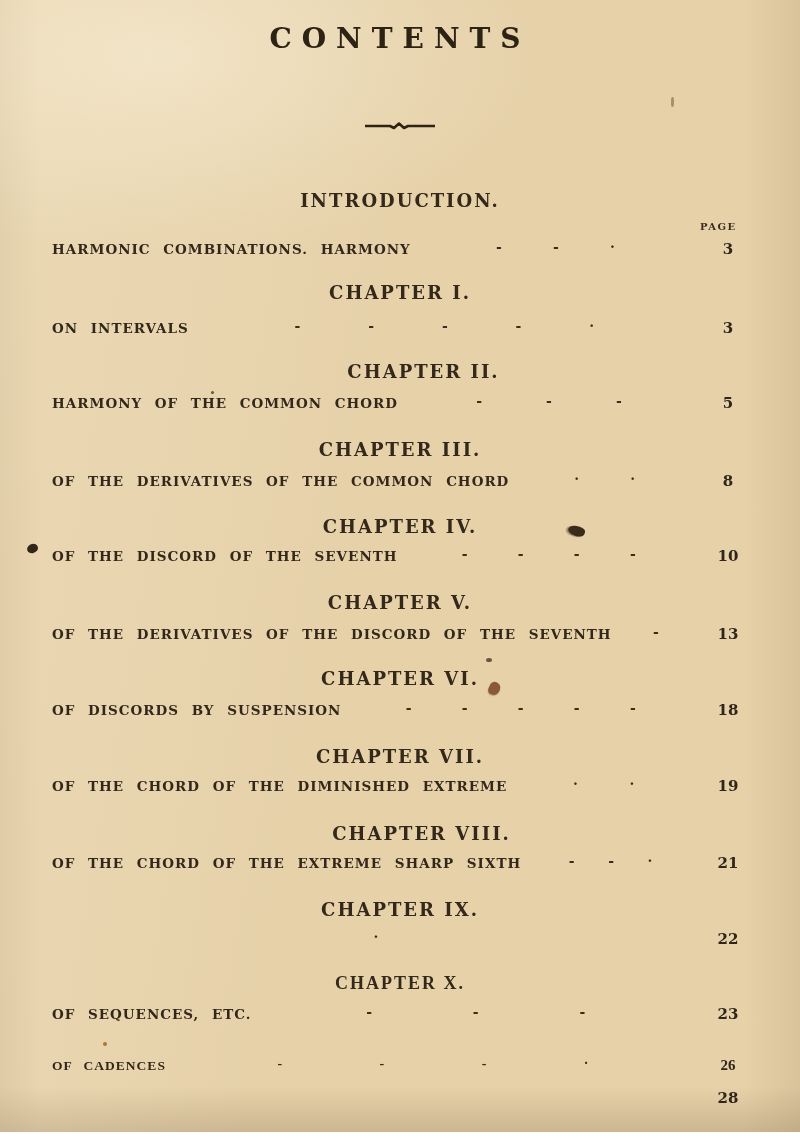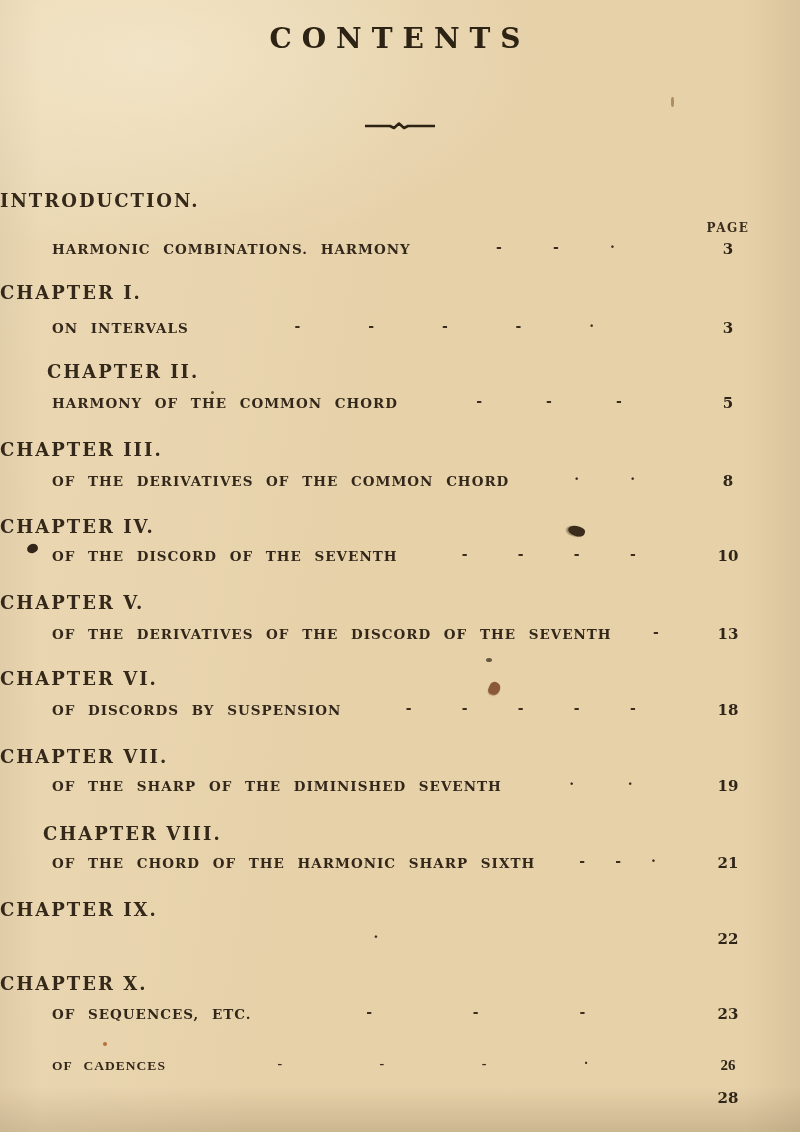--- a/index.html
+++ b/index.html
@@ -22,30 +22,30 @@
     font-size:28px;font-weight:bold;
     letter-spacing:10px;
     color:#2d2315;
   }
   .divider{
     position:absolute;top:118px;left:0;right:0;
     text-align:center;
   }
   .section-heading{
     position:absolute;left:0;right:0;
-    text-align:left;
+    text-align:center;
     font-size:18px;font-weight:bold;
     letter-spacing:2px;
     color:#33281a;
     white-space:nowrap;
   }
   .page-col-label{
     position:absolute;top:221px;right:44px;
-    width:56px;text-align:center;
-    font-size:12px;font-weight:bold;letter-spacing:1.5px;
+    width:56px;
+    font-size:10px;font-weight:bold;letter-spacing:1.5px;
     color:#3a2d1d;
   }
   .entry{
     position:absolute;left:52px;right:44px;
     display:flex;align-items:baseline;
     font-weight:bold;
   }
   .entry-title{
     font-size:13.5px;
     letter-spacing:1px;
@@ -167,48 +167,48 @@
       <span class="dash">-</span>
       <span class="dash">-</span>
       <span class="dash">-</span>
       <span class="dash">-</span>
     </span>
     <span class="page-num">18</span>
   </div>
 
   <div class="section-heading" style="top:746px;">CHAPTER VII.</div>
   <div class="entry" style="top:777px;">
-    <span class="entry-title">OF THE SHARP OF THE DIMINISHED SEVENTH</span>
+    <span class="entry-title">OF THE CHORD OF THE DIMINISHED EXTREME</span>
     <span class="leader">
       <span class="dash">·</span>
       <span class="dash">·</span>
     </span>
     <span class="page-num">19</span>
   </div>
 
   <div class="section-heading" style="top:823px;margin-left:43px;">CHAPTER VIII.</div>
   <div class="entry" style="top:854px;">
-    <span class="entry-title">OF THE CHORD OF THE HARMONIC SHARP SIXTH</span>
+    <span class="entry-title">OF THE CHORD OF THE EXTREME SHARP SIXTH</span>
     <span class="leader">
       <span class="dash">-</span>
       <span class="dash">-</span>
       <span class="dash">·</span>
     </span>
     <span class="page-num">21</span>
   </div>
 
   <div class="section-heading" style="top:899px;">CHAPTER IX.</div>
   <div class="entry" style="top:930px;">
     <span class="leader">
       <span class="dash">·</span>
     </span>
     <span class="page-num">22</span>
   </div>
 
-  <div class="section-heading" style="top:973px;">CHAPTER X.</div>
+  <div class="section-heading" style="top:973px;font-family:Liberation Serif, serif;">CHAPTER X.</div>
   <div class="entry" style="top:1005px;">
     <span class="entry-title">OF SEQUENCES, ETC.</span>
     <span class="leader">
       <span class="dash">-</span>
       <span class="dash">-</span>
       <span class="dash">-</span>
     </span>
     <span class="page-num">23</span>
   </div>
   <div class="entry" style="top:1057px;font-family:Liberation Serif, serif;">

